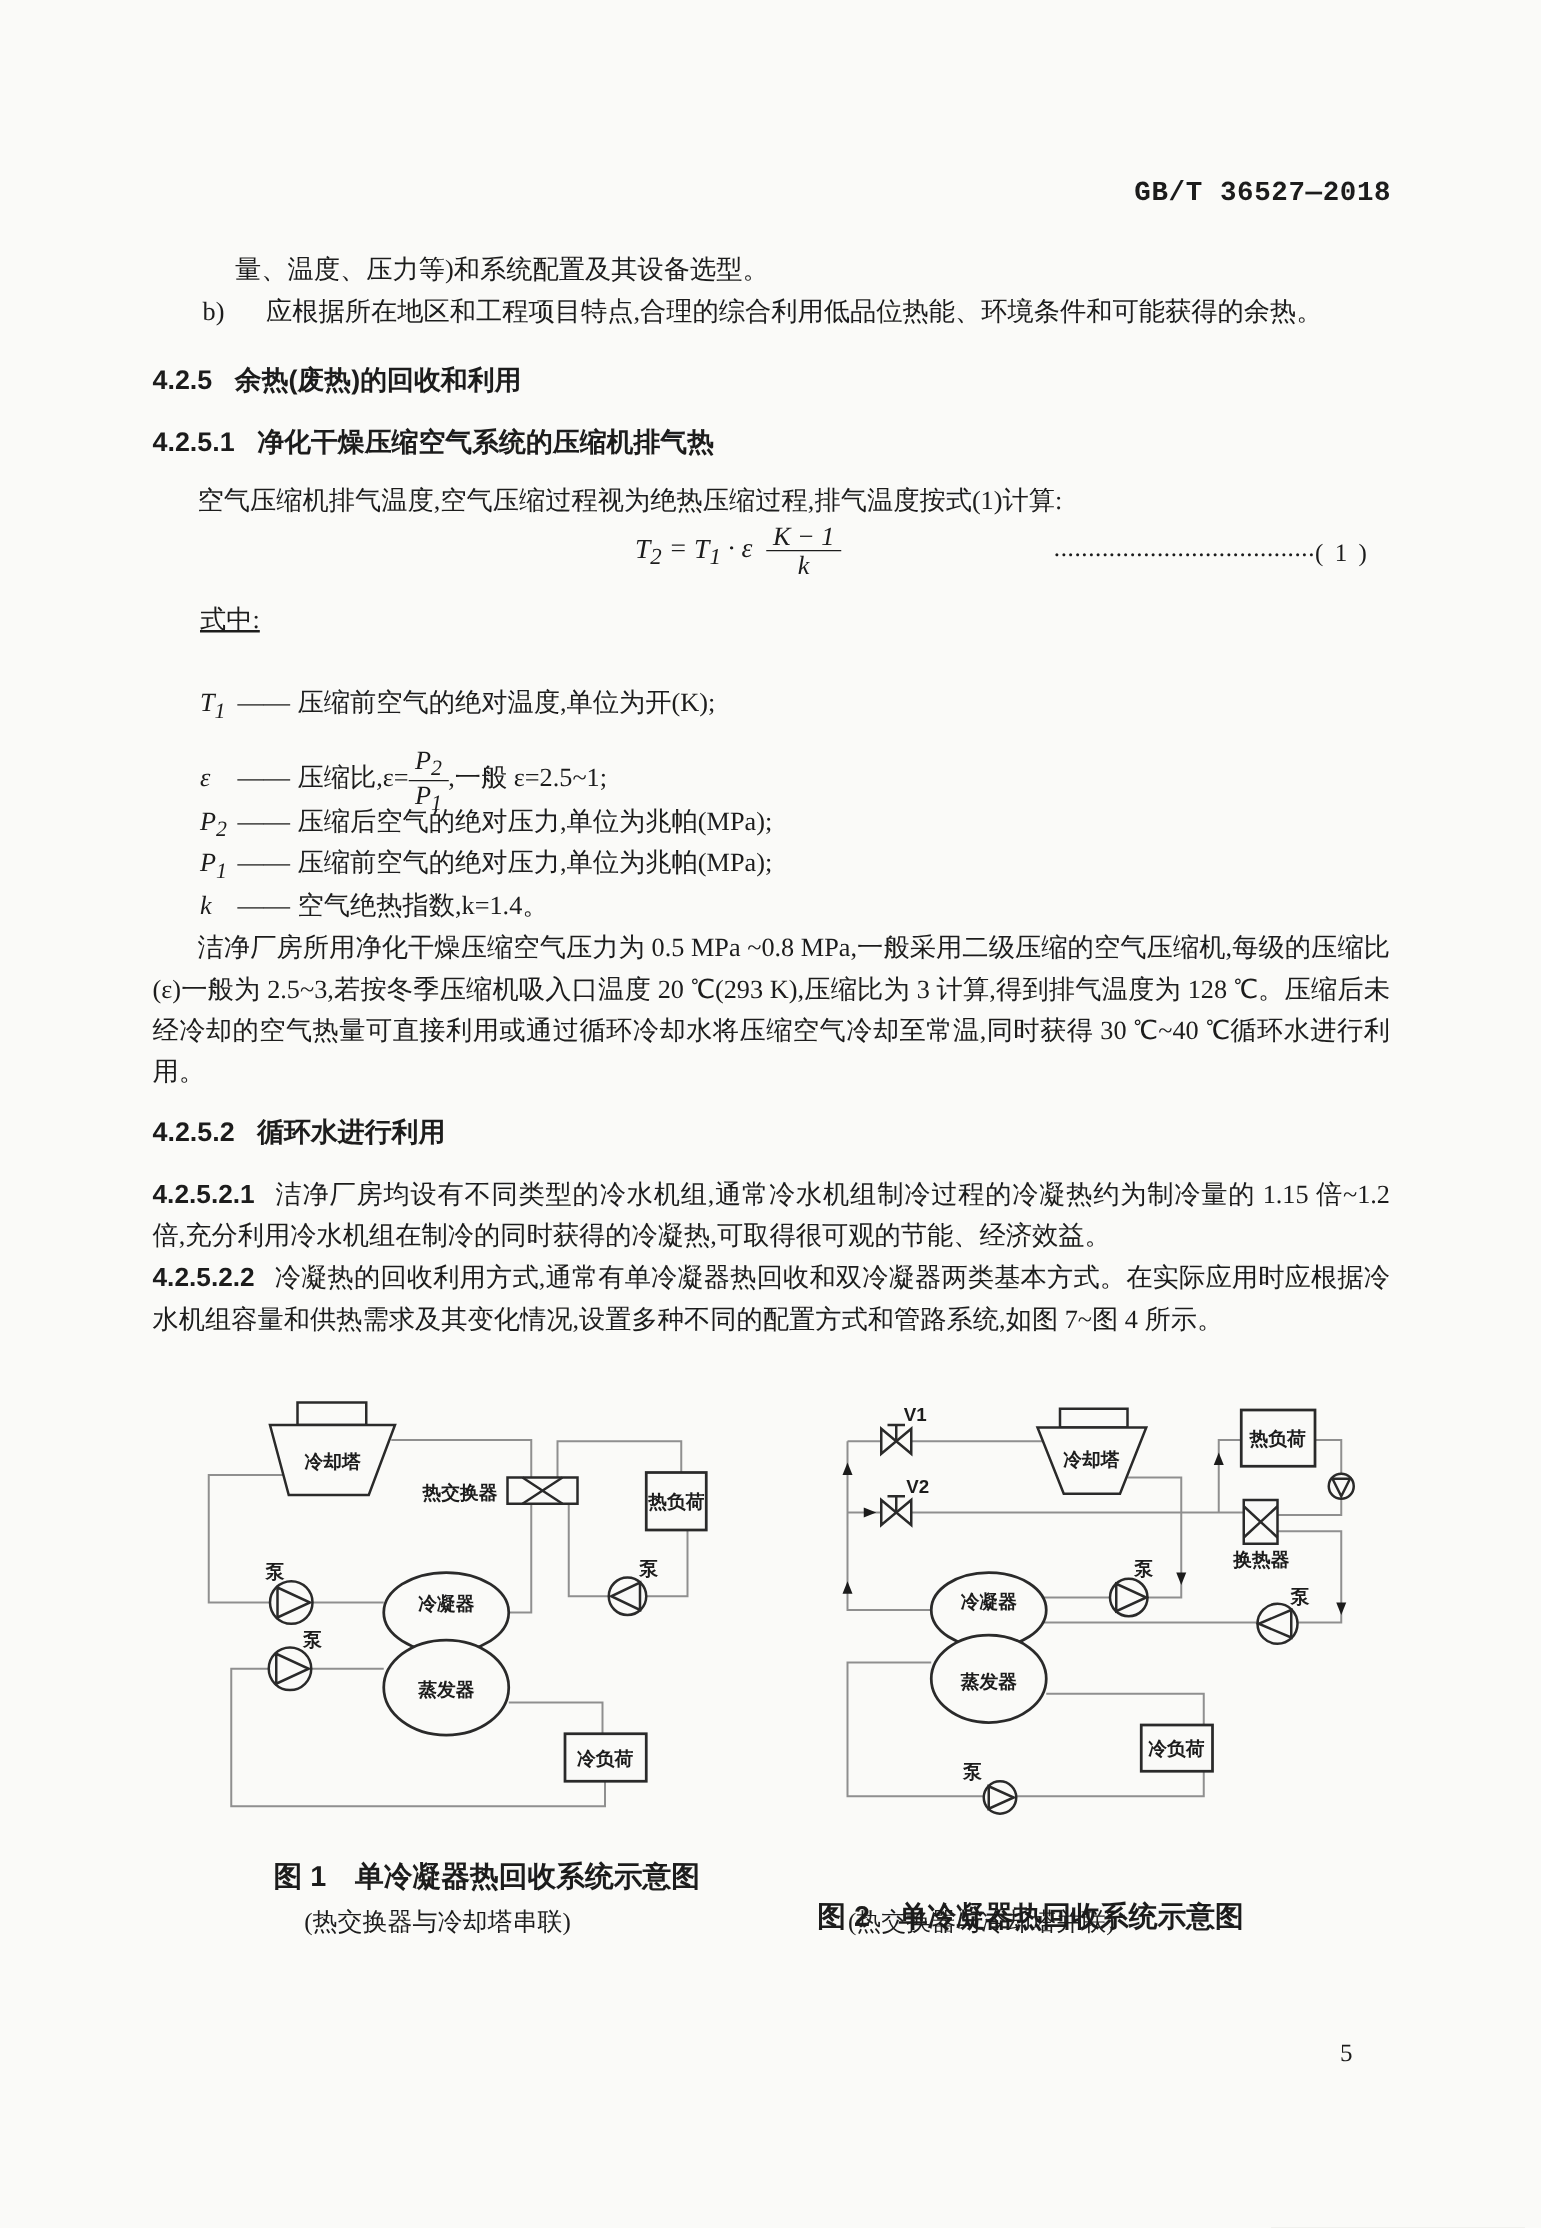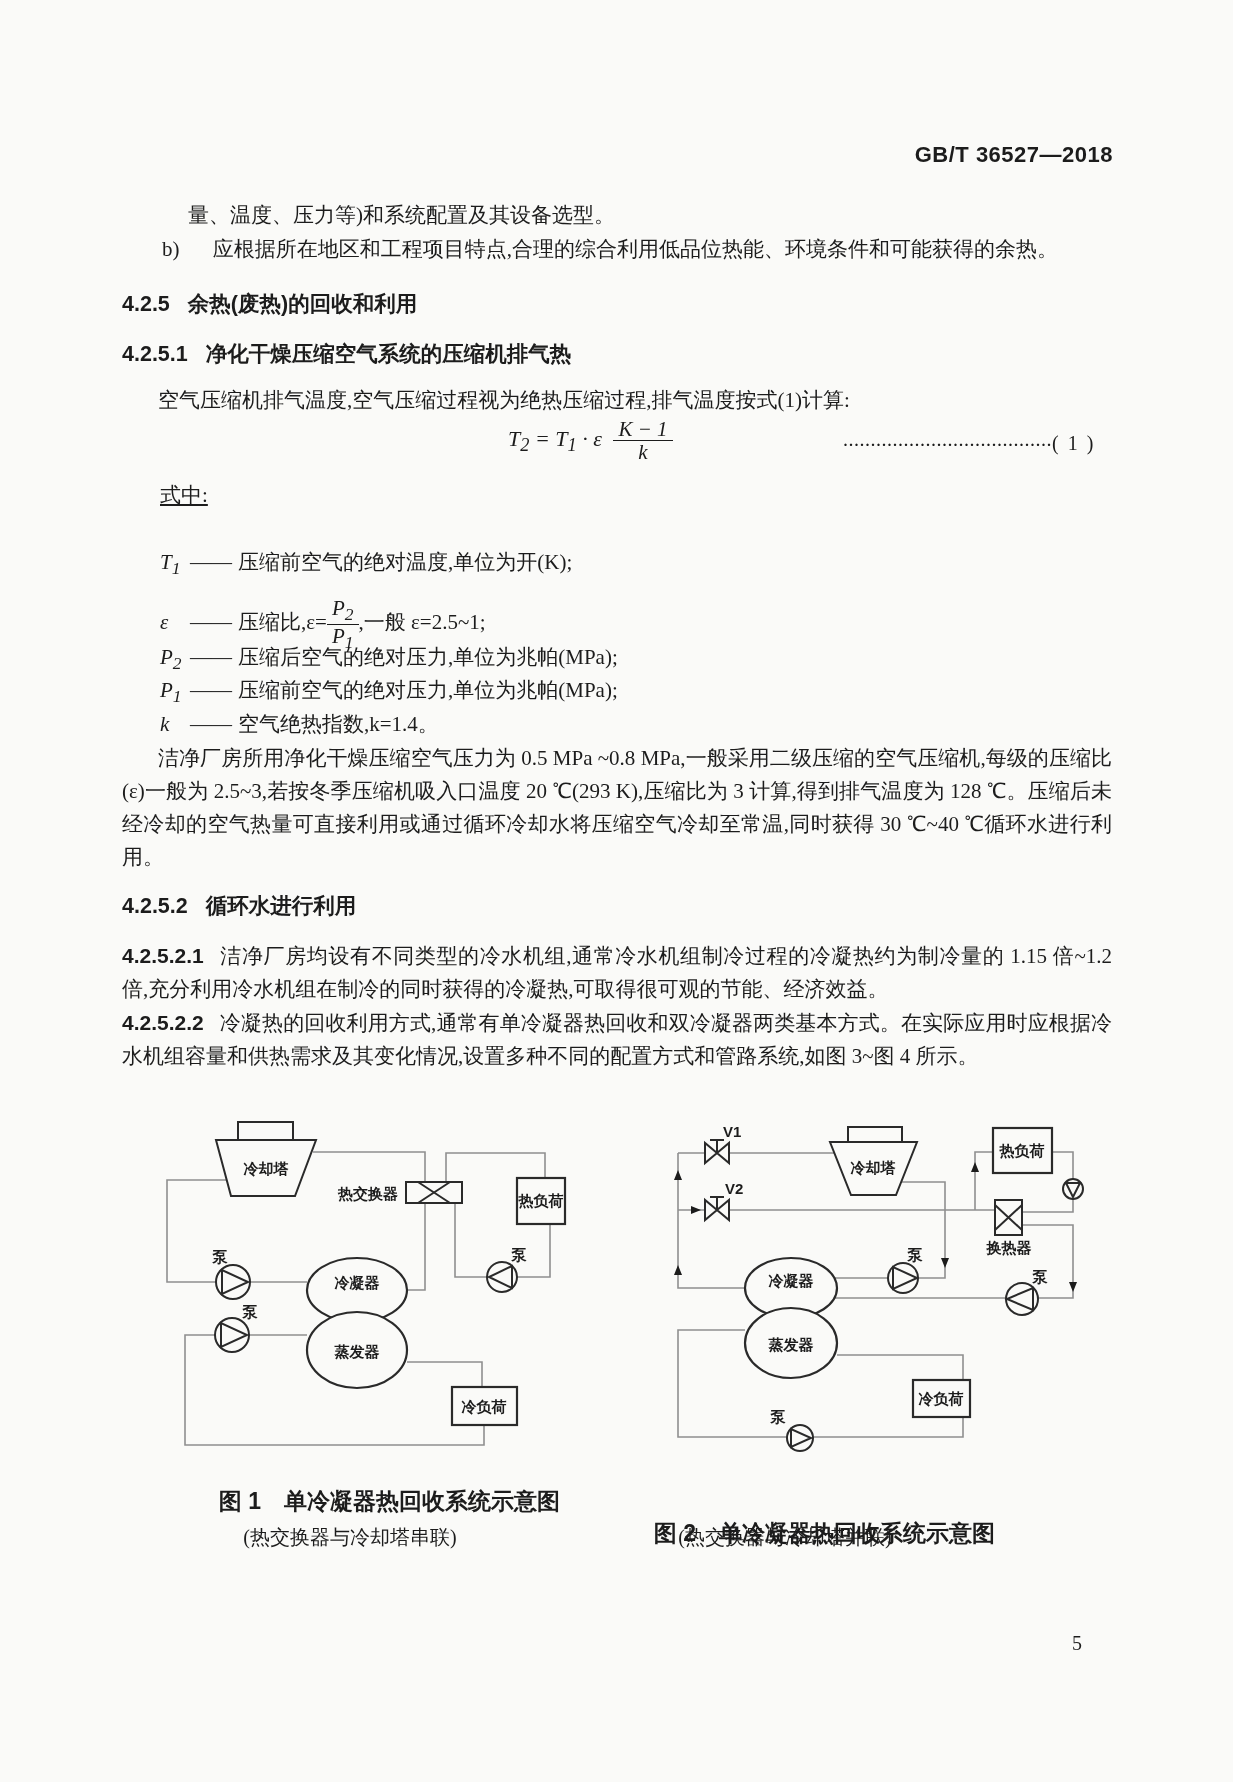--- a/index.html
+++ b/index.html
@@ -29,21 +29,21 @@
   .cap{font-family:"Liberation Sans",sans-serif; font-weight:700; font-size:23px; text-align:right;}
   .subcap{font-size:20px; text-align:center;}
   svg text{font-family:"Liberation Sans",sans-serif; font-size:15px; font-weight:600; fill:#1c1c1c;}
   .pgnum{font-size:20px;}
 </style>
 </head>
 <body>
 
 <div class="page">
 
-  <div class="abs docnum" style="top:142px; right:120px;">GB/T 36527—2018</div>
+  <div class="abs docnum" style="top:142px; right:120px;font-family:Liberation Mono, monospace;">GB/T 36527—2018</div>
 
   <div class="abs body-line" style="left:188px; top:201px;">量、温度、压力等)和系统配置及其设备选型。</div>
 
   <div class="abs body-line" style="left:162px; top:235px;">
     <span>b)</span>
     <span style="margin-left:28px;">应根据所在地区和工程项目特点,合理的综合利用低品位热能、环境条件和可能获得的余热。</span>
   </div>
 
   <div class="abs h" style="left:122px; top:289px;">
     <span class="num">4.2.5</span><span>余热(废热)的回收和利用</span>
@@ -92,21 +92,21 @@
 
   <div class="abs h" style="left:122px; top:891px;">
     <span class="num">4.2.5.2</span><span>循环水进行利用</span>
   </div>
 
   <div class="abs para" style="left:122px; top:939px;">
     <span class="clausenum">4.2.5.2.1</span><span>洁净厂房均设有不同类型的冷水机组,通常冷水机组制冷过程的冷凝热约为制冷量的 1.15 倍~1.2 倍,充分利用冷水机组在制冷的同时获得的冷凝热,可取得很可观的节能、经济效益。</span>
   </div>
 
   <div class="abs para" style="left:122px; top:1006px;">
-    <span class="clausenum">4.2.5.2.2</span><span>冷凝热的回收利用方式,通常有单冷凝器热回收和双冷凝器两类基本方式。在实际应用时应根据冷水机组容量和供热需求及其变化情况,设置多种不同的配置方式和管路系统,如图 3~图 4 所示。</span>
+    <span class="clausenum">4.2.5.2.2</span><span>冷凝热的回收利用方式,通常有单冷凝器热回收和双冷凝器两类基本方式。在实际应用时应根据冷水机组容量和供热需求及其变化情况,设置多种不同的配置方式和管路系统,如图 7~图 4 所示。</span>
   </div>
 
   <svg class="abs" style="left:150px; top:1110px;" width="430" height="360" viewBox="0 0 430 360">
 
     <g stroke="#8f8f8f" stroke-width="1.6" fill="none">
       <path d="M163,42 H275 V180 H258"></path>
       <path d="M157,172 H100"></path>
       <path d="M66,172 H17 V70 H78"></path>
       <path d="M296,72 V43 H395 V68"></path>
       <path d="M400,114 V167 H367"></path>

